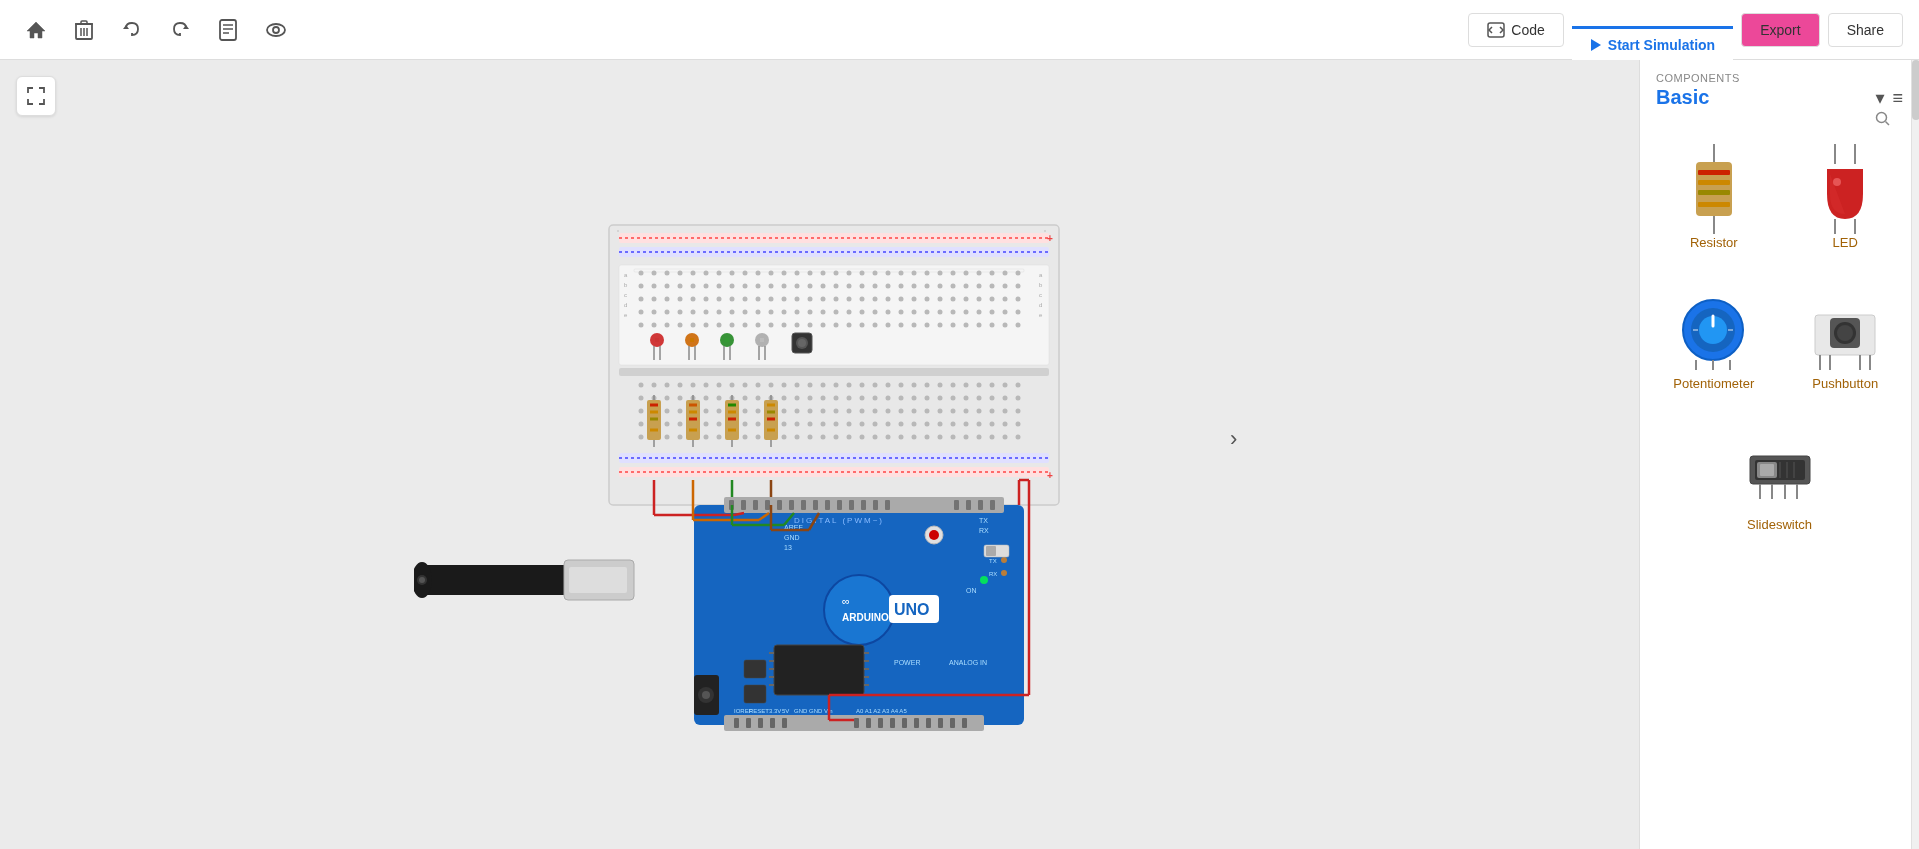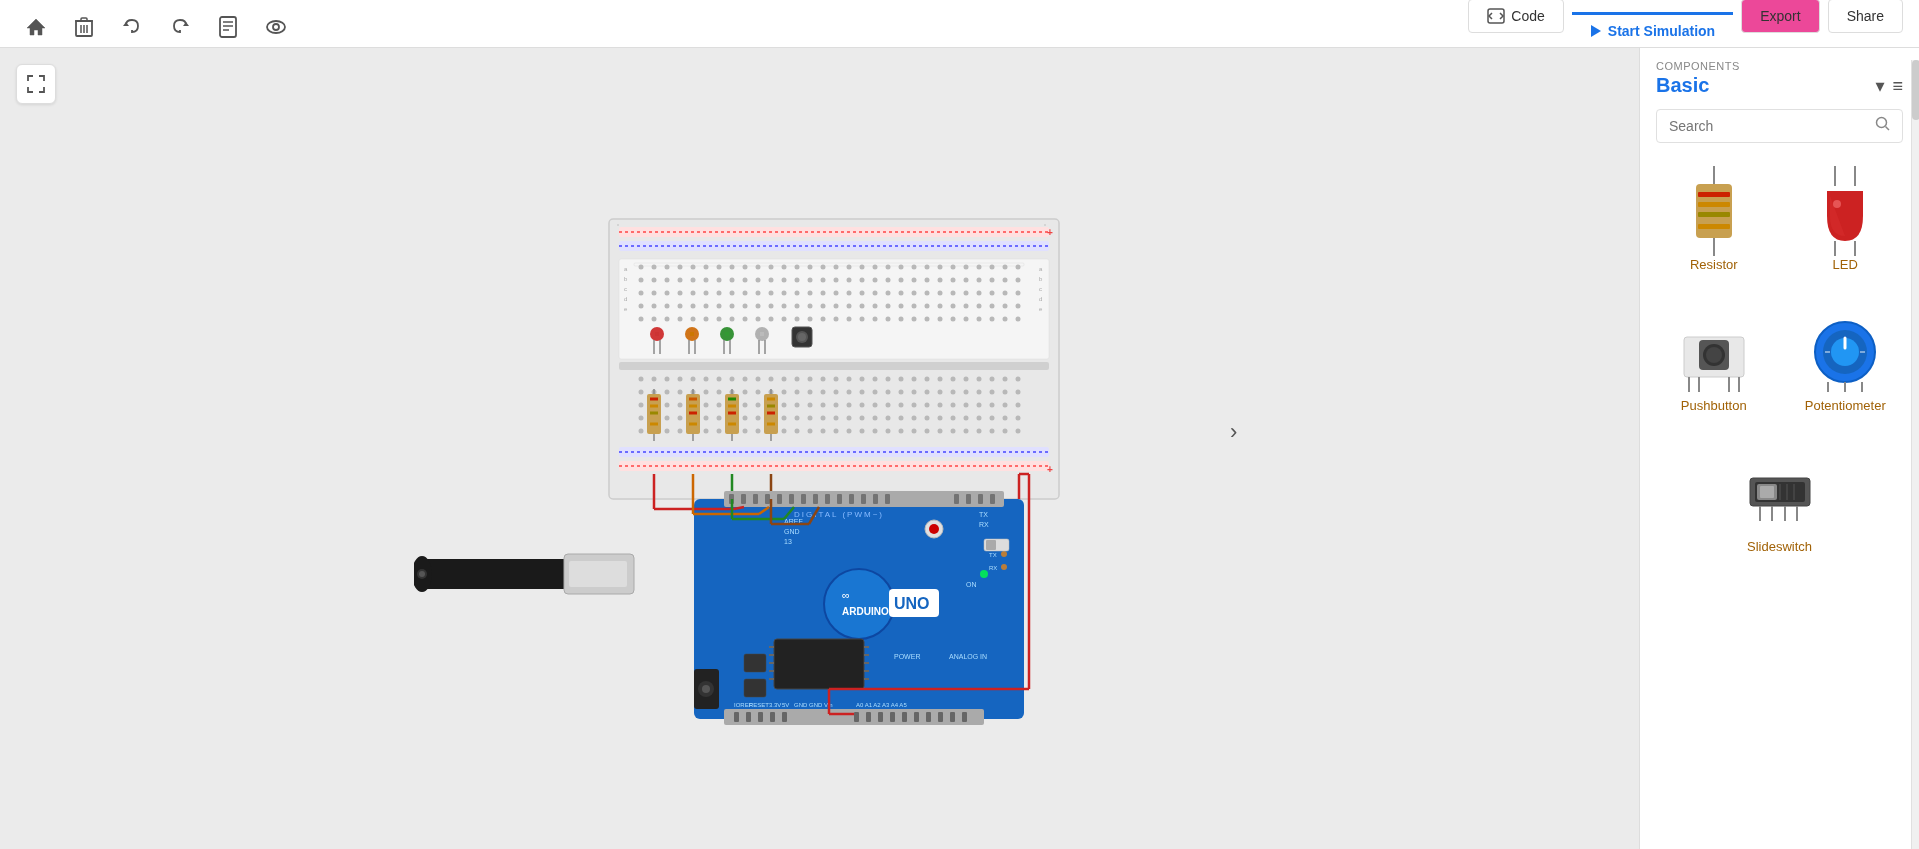--- a/index.html
+++ b/index.html
@@ -1,22 +1,22 @@
 <!DOCTYPE html>
 <html><head>
   <meta charset="utf-8">
   <style>
     * { box-sizing: border-box; margin: 0; padding: 0; }
     body { font-family: 'Segoe UI', Arial, sans-serif; background: #f0f0f0; overflow: hidden; width: 1919px; height: 849px; display: flex; flex-direction: column; }
 
     
     #toolbar {
-      display: flex; align-items: flex-end;
+      display: flex; align-items: center;
       background: #fff; border-bottom: 1px solid #ddd;
-      height: 48px; padding: 0 16px; gap: 8px;
+      height: 60px; padding: 0 16px; gap: 8px;
       flex-shrink: 0;
     }
     .toolbar-icon-btn {
       width: 40px; height: 40px; display: flex; align-items: center; justify-content: center;
       border: none; background: transparent; cursor: pointer; border-radius: 4px;
       font-size: 18px; color: #555;
     }
     .toolbar-spacer { flex: 1; }
     .toolbar-right { display: flex; align-items: center; gap: 8px; }
     .btn-code {
@@ -848,21 +848,20 @@
         <div class="panel-label">Components</div>
         <div class="panel-title">Basic</div>
       </div>
       <div class="panel-header-right">
         <button class="dropdown-btn">▾</button>
         <button class="list-btn">≡</button>
       </div>
     </div>
 
     <div id="search-container">
-      <input id="search-input" type="text" placeholder="Search" style="">
       <span class="search-icon">
         <svg width="16" height="16" viewBox="0 0 16 16" fill="none">
           <circle cx="6.5" cy="6.5" r="5" stroke="#888" stroke-width="1.5"></circle>
           <line x1="10.5" y1="10.5" x2="14" y2="14" stroke="#888" stroke-width="1.5"></line>
         </svg>
       </span>
     </div>
 
     <div id="components-grid">
 
@@ -902,58 +901,58 @@
             </svg>
           </div>
           <span class="component-label">LED</span>
         </div>
       </div>
 
       <div class="component-row">
 
         <div class="component-item">
           <div class="component-icon">
+            <svg width="75" height="80" viewBox="0 0 75 80">
+
+              <circle cx="37" cy="40" r="30" fill="#1a73e8" stroke="#0d5fc4" stroke-width="2"></circle>
+
+              <circle cx="37" cy="40" r="22" fill="#1565C0"></circle>
+
+              <circle cx="37" cy="40" r="14" fill="#2196F3"></circle>
+
+              <line x1="37" y1="26" x2="37" y2="36" stroke="#fff" stroke-width="3" stroke-linecap="round"></line>
+
+              <line x1="17" y1="40" x2="22" y2="40" stroke="#fff" stroke-width="1.5" opacity="0.6"></line>
+              <line x1="57" y1="40" x2="52" y2="40" stroke="#fff" stroke-width="1.5" opacity="0.6"></line>
+
+              <line x1="20" y1="70" x2="20" y2="80" stroke="#888" stroke-width="2"></line>
+              <line x1="37" y1="70" x2="37" y2="80" stroke="#888" stroke-width="2"></line>
+              <line x1="54" y1="70" x2="54" y2="80" stroke="#888" stroke-width="2"></line>
+            </svg>
+          </div>
+          <span class="component-label">Potentiometer</span>
+        </div>
+
+        <div class="component-item">
+          <div class="component-icon">
             <svg width="70" height="80" viewBox="0 0 70 80">
 
               <rect x="5" y="25" width="60" height="40" rx="3" fill="#e8e8e8" stroke="#ccc" stroke-width="1"></rect>
 
               <rect x="20" y="28" width="30" height="30" rx="4" fill="#555"></rect>
               <circle cx="35" cy="43" r="11" fill="#333"></circle>
               <circle cx="35" cy="43" r="8" fill="#444"></circle>
 
               <line x1="10" y1="65" x2="10" y2="80" stroke="#888" stroke-width="2"></line>
               <line x1="20" y1="65" x2="20" y2="80" stroke="#888" stroke-width="2"></line>
               <line x1="50" y1="65" x2="50" y2="80" stroke="#888" stroke-width="2"></line>
               <line x1="60" y1="65" x2="60" y2="80" stroke="#888" stroke-width="2"></line>
             </svg>
           </div>
           <span class="component-label">Pushbutton</span>
-        </div>
-
-        <div class="component-item">
-          <div class="component-icon">
-            <svg width="75" height="80" viewBox="0 0 75 80">
-
-              <circle cx="37" cy="40" r="30" fill="#1a73e8" stroke="#0d5fc4" stroke-width="2"></circle>
-
-              <circle cx="37" cy="40" r="22" fill="#1565C0"></circle>
-
-              <circle cx="37" cy="40" r="14" fill="#2196F3"></circle>
-
-              <line x1="37" y1="26" x2="37" y2="36" stroke="#fff" stroke-width="3" stroke-linecap="round"></line>
-
-              <line x1="17" y1="40" x2="22" y2="40" stroke="#fff" stroke-width="1.5" opacity="0.6"></line>
-              <line x1="57" y1="40" x2="52" y2="40" stroke="#fff" stroke-width="1.5" opacity="0.6"></line>
-
-              <line x1="20" y1="70" x2="20" y2="80" stroke="#888" stroke-width="2"></line>
-              <line x1="37" y1="70" x2="37" y2="80" stroke="#888" stroke-width="2"></line>
-              <line x1="54" y1="70" x2="54" y2="80" stroke="#888" stroke-width="2"></line>
-            </svg>
-          </div>
-          <span class="component-label">Potentiometer</span>
         </div>
       </div>
 
       <div class="component-row">
 
 
         <div class="component-item">
           <div class="component-icon">
             <svg width="70" height="80" viewBox="0 0 70 80">
 

